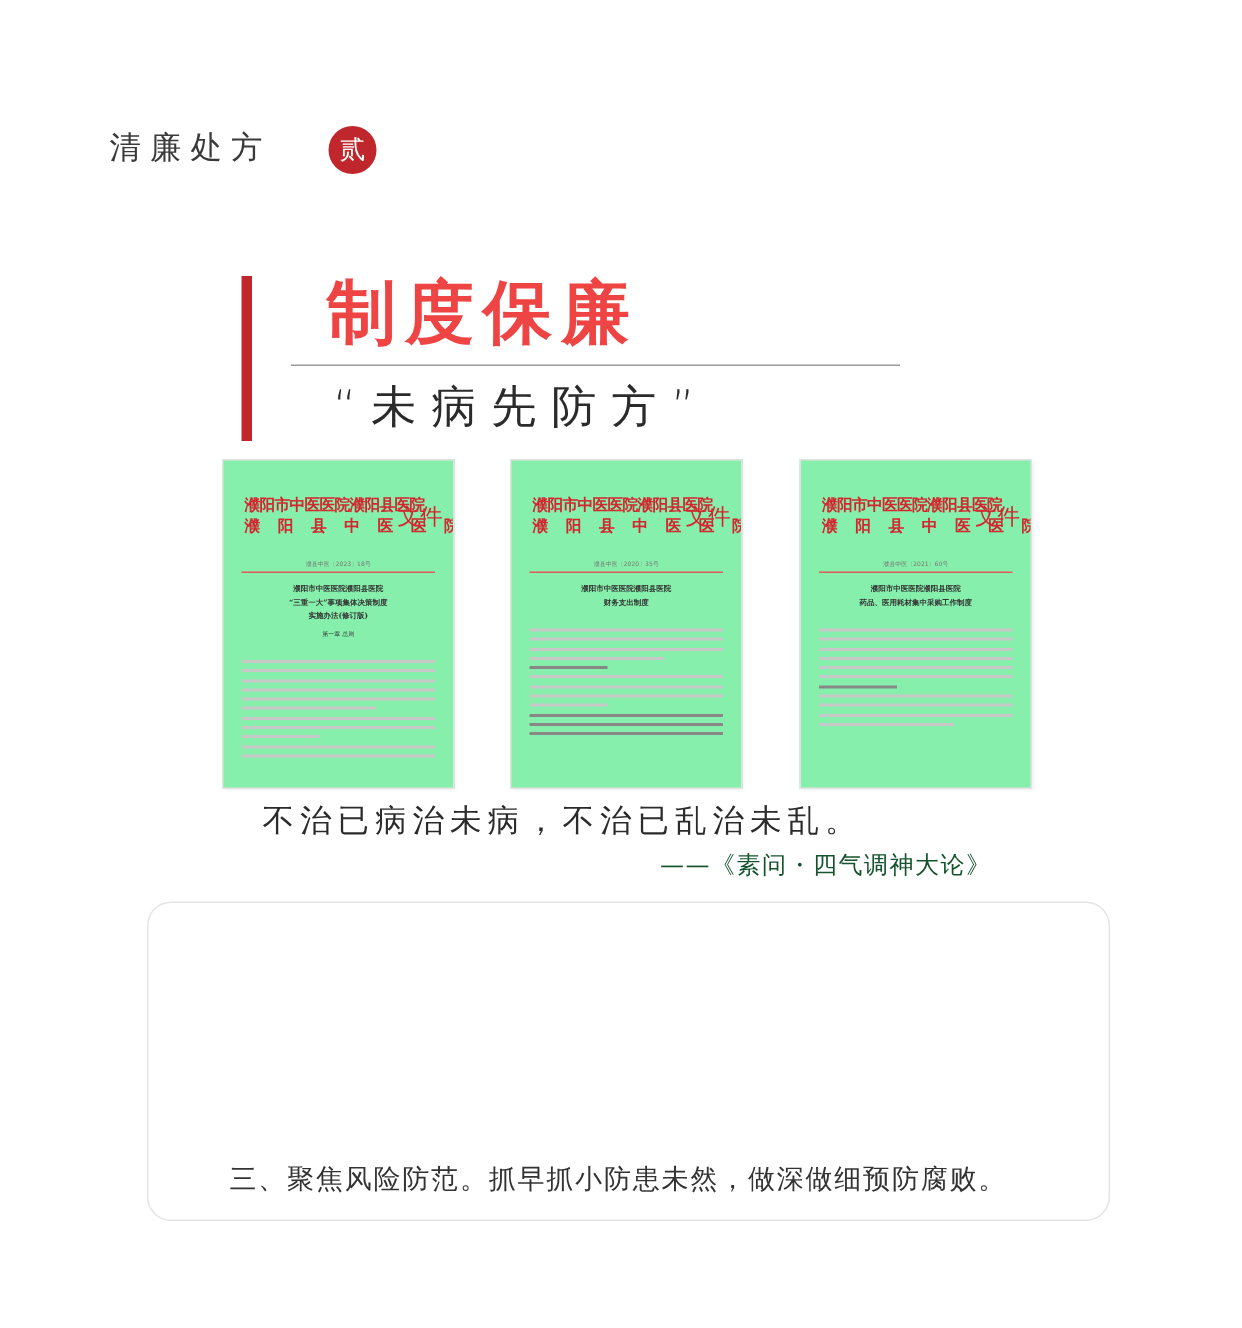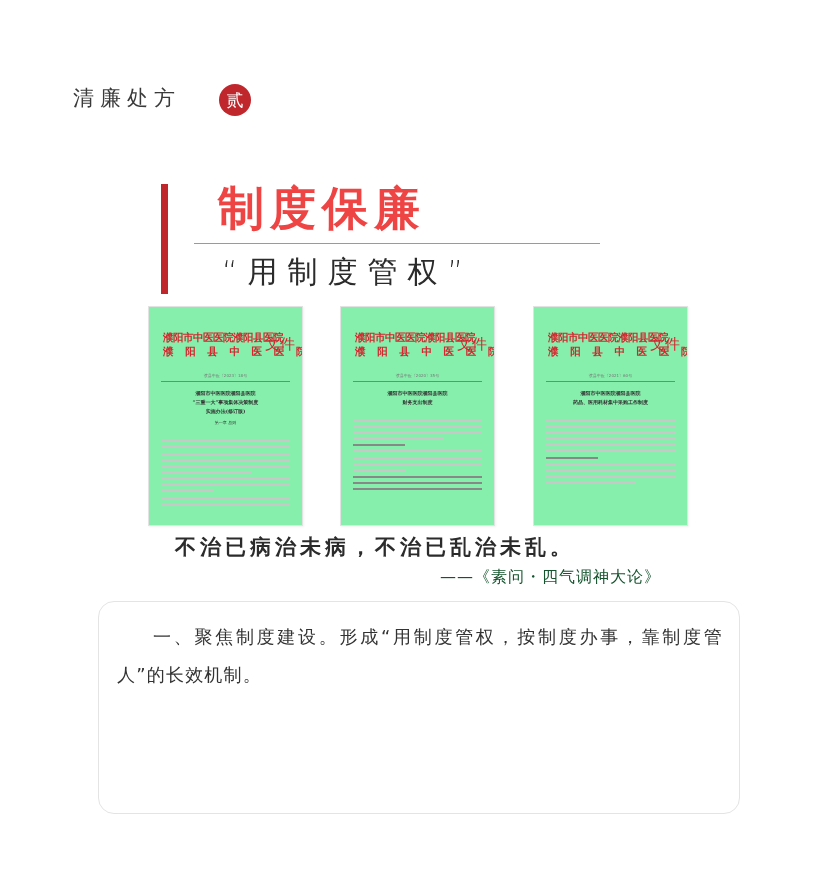--- a/index.html
+++ b/index.html
@@ -31,39 +31,39 @@
   .doc .rule { position: absolute; left: 12px; right: 12px; top: 74px; height: 1px; background: #e05a5a; }
   .doc .dtitle { position: absolute; left: 8px; right: 8px; top: 82px; text-align: center;
          font-family: "DejaVu Serif", serif; font-weight: bold; font-size: 5px; line-height: 9px; color: #333; }
   .doc .lines { position: absolute; left: 12px; right: 12px; }
   .doc .ln { height: 2px; background: #c8c8c8; margin-bottom: 4.3px; }
   .doc .ln.bold { background: #888; }
   .doc .ln.short { width: 40%; }
   .doc .ln.mid { width: 70%; }
 
   .quote { position: absolute; left: 175px; top: 533px; font-size: 21px; letter-spacing: 4px;
-           color: #2b2b2b; font-family: "DejaVu Sans", sans-serif; font-weight: 700; }
+           color: #2b2b2b; font-family: "DejaVu Sans", sans-serif; font-weight: 400; }
   .quote-src { position: absolute; left: 440px; top: 567px; font-size: 16px; color: #14532d;
                font-family: "DejaVu Sans", sans-serif; letter-spacing: 1px; }
 
   .card { position: absolute; left: 98px; top: 601px; width: 640px; height: 211px;
           border: 1px solid #e4e4e4; border-radius: 16px; background: #fff; }
   .card p { margin: 0; position: absolute; left: 18px; width: 606px; font-size: 18px; line-height: 38px;
             color: #333; letter-spacing: 1.2px; text-indent: 2em; text-align: justify; }
 </style>
 </head>
 <body>
 
 <div class="section-label">清廉处方</div>
 <div class="badge">贰</div>
 
 <div class="red-bar"></div>
 <div class="main-title">制度保廉</div>
 <div class="title-rule"></div>
-<div class="sub-title">“用制度管权”</div>
+<div class="sub-title">“未病先防方”</div>
 
 <div class="doc" style="left:148px;">
   <div class="hdr">
     <div class="org1">濮阳市中医医院濮阳县医院</div>
     <div class="org2">濮 阳 县 中 医 医 院</div>
     <div class="wj">文件</div>
   </div>
   <div class="docno">濮县中医〔2023〕18号</div>
   <div class="rule"></div>
   <div class="dtitle">
@@ -139,14 +139,14 @@
       <div class="ln"></div>
       <div class="ln"></div>
       <div class="ln mid"></div>
   </div>
 </div>
 
 <div class="quote">不治已病治未病，不治已乱治未乱。</div>
 <div class="quote-src">——《素问・四气调神大论》</div>
 
 <div class="card">
-  <p style="top:16px;">一、聚焦制度建设。形成“用制度管权，按制度办事，靠制度管人”的长效机制。</p>
+  <p style="top:166px;">三、聚焦风险防范。抓早抓小防患未然，做深做细预防腐败。</p>
 </div>
 
 </body></html>

